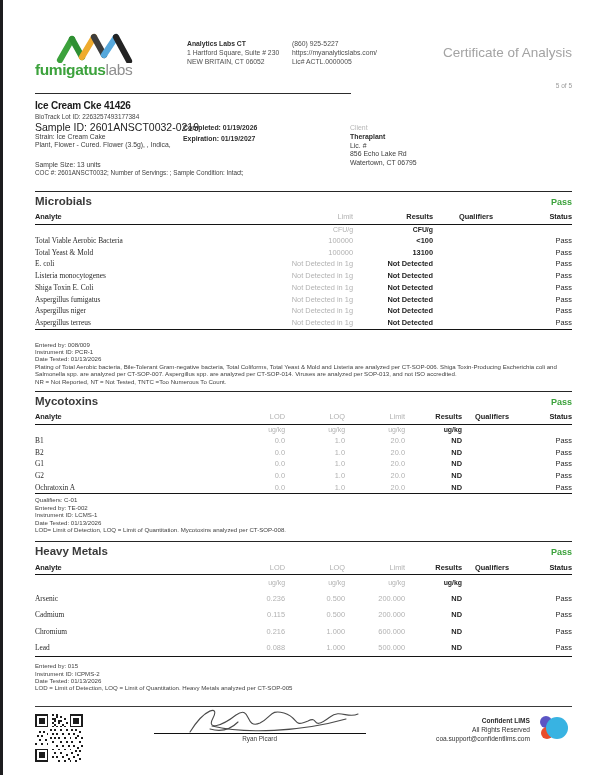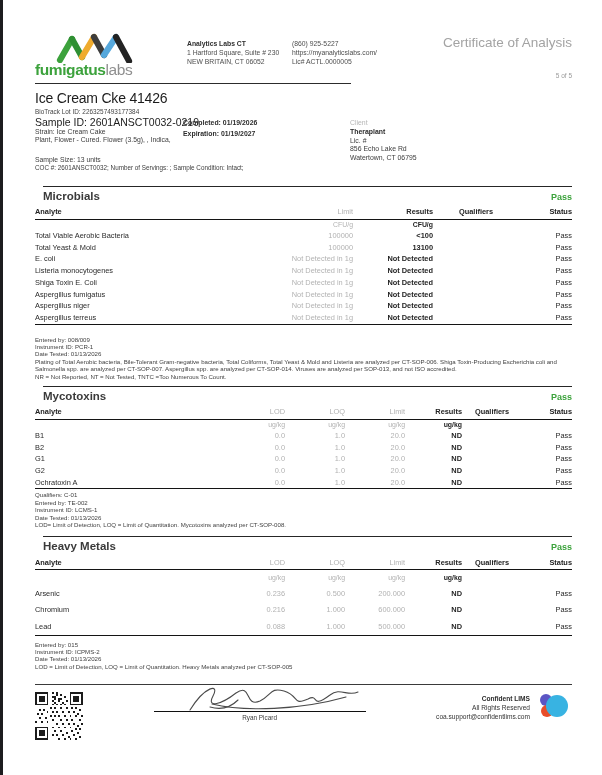--- a/index.html
+++ b/index.html
@@ -13,55 +13,55 @@
   .logo-col { width:152px; }
   .logo-col svg { display:block; margin-left:18px; }
   .logo-text { font-size:15.5px; letter-spacing:-0.4px; margin-top:-2px; }
   .logo-text .lt1 { color:#3CA23C; font-weight:700; }
   .logo-text .lt2 { color:#8f8f8f; font-weight:400; }
   .lab-col { font-size:6.8px; line-height:9px; color:#4d4d4d; margin-top:8px; }
   .lab-col .lab-name { font-weight:700; color:#2e2e2e; }
   .lab-col1 { width:105px; }
   .lab-col2 { width:110px; }
   .cert-col { flex:1; text-align:right; }
-  .cert-title { font-size:13.5px; color:#a3a3a3; margin-top:4px; }
+  .cert-title { font-size:13.5px; color:#a3a3a3; margin-top:14px; }
   .page-num { font-size:6.5px; color:#9a9a9a; margin-top:22px; }
   .header-rule { width:316px; border-top:1.6px solid #2c2c2c; margin-top:4px; }
 
   
-  .product-name { font-size:14px; font-weight:400; color:#1c1c1c; margin-top:6px; letter-spacing:-0.2px; }
+  .product-name { font-size:10px; font-weight:700; color:#1c1c1c; margin-top:6px; letter-spacing:-0.2px; }
   .biotrack { font-size:6.4px; color:#454545; margin-top:2px; }
   .sample-area { position:relative; height:64px; margin-top:1px; }
   .s-left { position:absolute; left:0; top:0; }
   .sample-id { font-size:10.5px; font-weight:400; color:#1c1c1c; }
   .s-line { font-size:6.8px; color:#3c3c3c; line-height:8.3px; }
   .s-size { margin-top:11px; }
   .s-coc { font-size:6.3px; color:#3c3c3c; line-height:8px; }
   .s-mid { position:absolute; left:148px; top:3px; font-size:6.9px; font-weight:700; color:#2d2d2d; line-height:8px; }
   .s-mid div + div { margin-top:3px; }
   .s-client { position:absolute; left:315px; top:3px; font-size:6.9px; line-height:8.8px; color:#3c3c3c; }
   .client-label { color:#b5b5b5; }
   .client-name { font-weight:700; color:#2a2a2a; }
 
   
   .section { margin-top:6px; }
-  .sec-head { border-top:1.6px solid #262626; display:flex; justify-content:space-between; align-items:flex-end; padding:3px 0 4px;margin-left:8px; }
+  .sec-head { border-top:1.6px solid #262626; display:flex; justify-content:space-between; align-items:flex-end; padding:3px 0 4px; }
   .sec-title { font-size:11.5px; font-weight:600; color:#3a3a3a; }
   .sec-status { font-size:9px; font-weight:700; color:#3CA23C; }
 
   table.data-table { width:537px; border-collapse:collapse; table-layout:fixed; border-bottom:1.7px solid #141414; }
   .data-table th, .data-table td { font-size:7.4px; vertical-align:bottom; padding:1.4px 0; }
   .data-table thead tr.th-row { border-bottom:1.7px solid #141414; }
   .th-row th { font-weight:700; color:#232323; text-align:right; padding-bottom:2.5px;margin-left:12px; }
   .th-row th.h-analyte { text-align:left; }
   .th-row th.h-gray { color:#b2b2b2; font-weight:400; }
   .th-row th.h-qual { text-align:center; }
   .units-row td { color:#b2b2b2; font-size:6.9px; text-align:right; padding:1px 0 1.5px; }
   .units-row td.u-dark { color:#1f1f1f; font-weight:700; }
-  .data-table td.c-analyte { text-align:left; color:#2a2a2a; }
+  .data-table td.c-analyte { text-align:left; color:#2a2a2a;font-family:Liberation Serif, serif; }
   .data-table td.c-gray { color:#b2b2b2; text-align:right; }
   .data-table td.c-res { color:#1f1f1f; font-weight:600; text-align:right; }
   .data-table td.c-qual { text-align:center; color:#2a2a2a; }
   .data-table td.c-status { text-align:right; color:#2a2a2a; }
   table.tall td { padding:3.8px 0; }
 
   .notes { color:#3f3f3f; }
   .note-line { font-size:6.1px; line-height:7.4px; }
   .notes-micro { margin-top:11px; }
   .notes-myco { margin-top:2px; }
@@ -393,20 +393,29 @@
           <tr>
             <td class="c-analyte">Arsenic</td>
             <td class="c-gray">0.236</td>
             <td class="c-gray">0.500</td>
             <td class="c-gray">200.000</td>
             <td class="c-res">ND</td>
             <td class="c-qual"></td>
             <td class="c-status">Pass</td>
           </tr>
 
+          <tr>
+            <td class="c-analyte">Cadmium</td>
+            <td class="c-gray">0.115</td>
+            <td class="c-gray">0.500</td>
+            <td class="c-gray">200.000</td>
+            <td class="c-res">ND</td>
+            <td class="c-qual"></td>
+            <td class="c-status">Pass</td>
+          </tr>
 
           <tr>
             <td class="c-analyte">Chromium</td>
             <td class="c-gray">0.216</td>
             <td class="c-gray">1.000</td>
             <td class="c-gray">600.000</td>
             <td class="c-res">ND</td>
             <td class="c-qual"></td>
             <td class="c-status">Pass</td>
           </tr>

